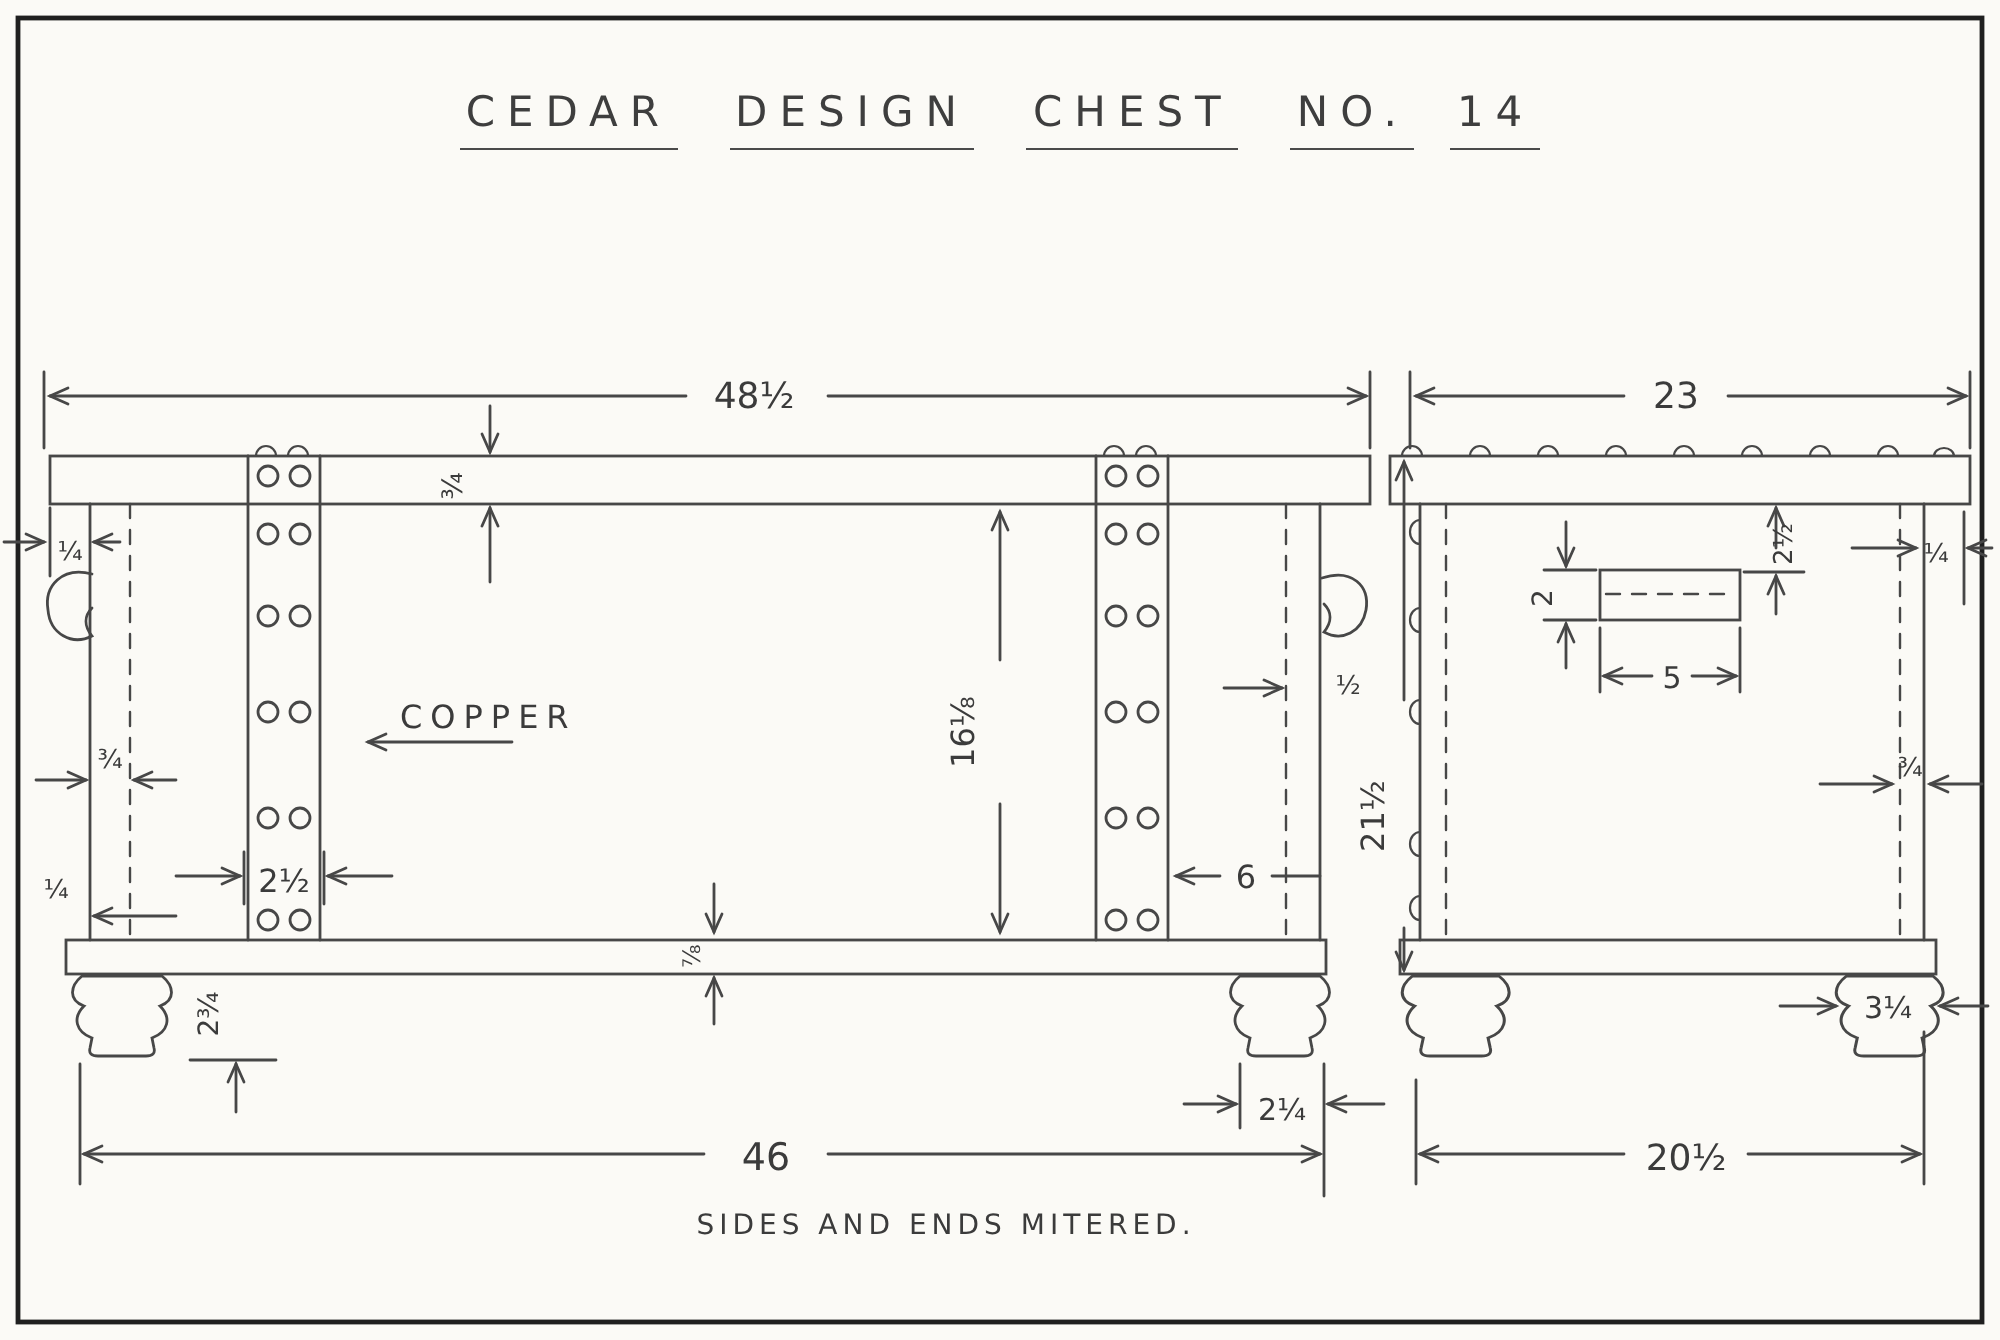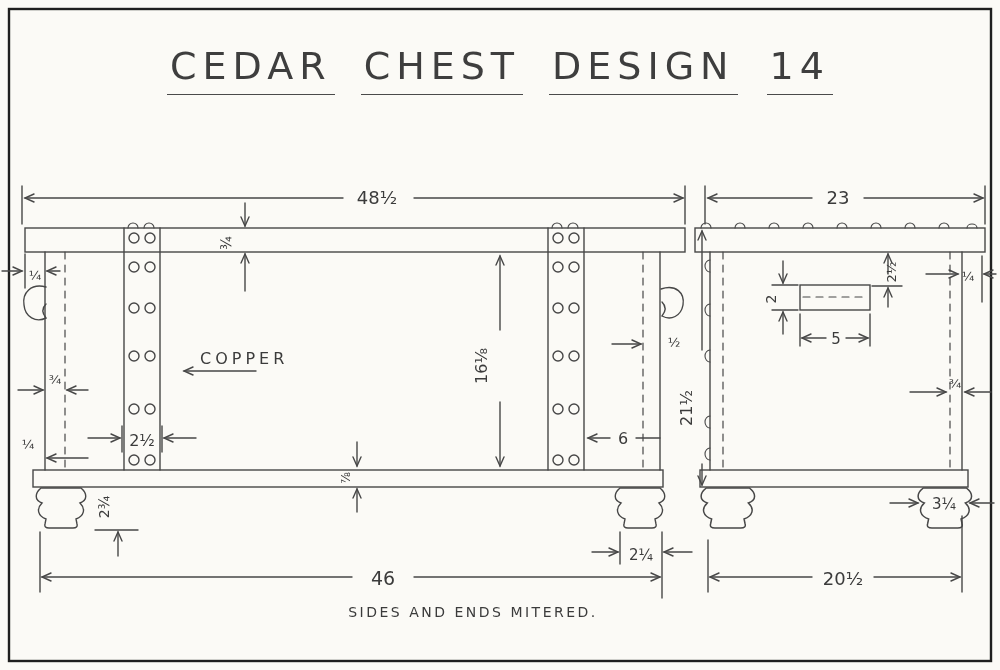--- a/index.html
+++ b/index.html
@@ -1,38 +1,39 @@
 <!DOCTYPE html>
 <html><head>
 <meta charset="utf-8">
 <style>
   html,body{margin:0;padding:0;background:#e8e8e4;}
   .sheet{position:relative;width:1000px;height:670px;background:#fbfaf6;overflow:hidden;
          font-family:"DejaVu Sans",sans-serif;color:#3b3b3b;}
   .title{position:absolute;top:44px;left:0;width:100%;display:flex;justify-content:center;
-         align-items:baseline;font-size:38px;letter-spacing:6px;color:#3e3e3e;}
+         align-items:baseline;font-size:21px;letter-spacing:6px;color:#3e3e3e;}
   .title span{display:inline-block;border-bottom:1.6px solid #4a4a4a;padding:0 3px 6px 3px;margin:0 13px;}
   .title span.no{margin-right:2px;}
   .title span.num{margin-left:16px;}
   svg{position:absolute;left:0;top:0;}
   svg line, svg path, svg rect, svg circle{stroke:#474747;stroke-width:1.4;fill:none;stroke-linecap:round;}
   svg .dash{stroke-dasharray:7 6;stroke-width:1.2;}
   svg .thin{stroke-width:1.1;}
   svg .frame{stroke:#1f1f1f;stroke-width:2.4;}
   svg text{fill:#3b3b3b;stroke:none;font-family:"DejaVu Sans",sans-serif;}
 </style>
 </head>
 <body>
 
 <div class="sheet">
 
   <div class="title">
     <span>CEDAR</span>
+    <span>DESIGN</span>
     <span>CHEST</span>
-    <span>DESIGN</span>
+    <span class="no">NO.</span>
     <span class="num">14</span>
   </div>
 
   <svg width="1000" height="670" viewBox="0 0 1000 670">
     <defs>
       <marker id="ah" markerWidth="12" markerHeight="12" refX="10" refY="5" orient="auto" markerUnits="userSpaceOnUse">
         <path d="M1,1 L10,5 L1,9" fill="none" stroke="#474747" stroke-width="1.3"></path>
       </marker>
       <path id="footShape" d="M3,0 C-3,5 -4,12 4,15 C-2,21 0,28 8,31 L7,36 Q6,40 11,40 L35,40 Q40,40 39,36 L38,31 C46,28 48,21 42,15 C50,12 49,5 43,0 Z"></path>
     </defs>

